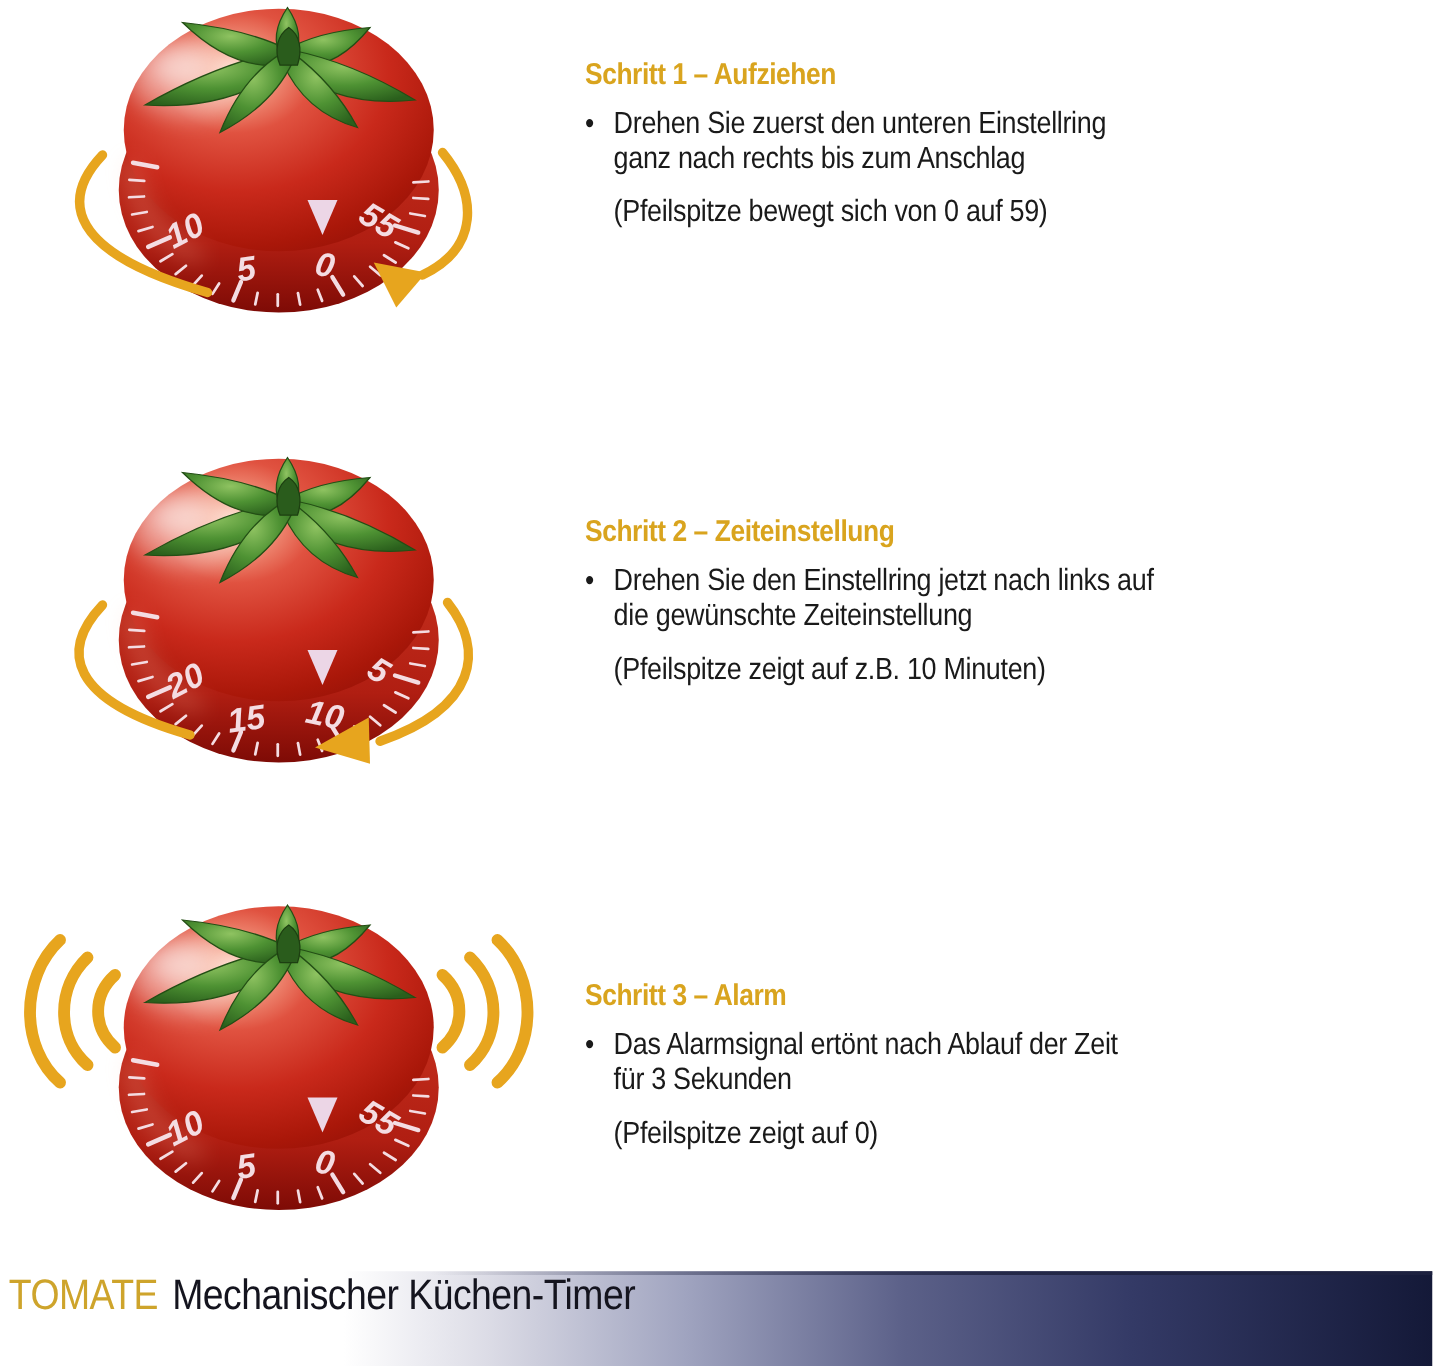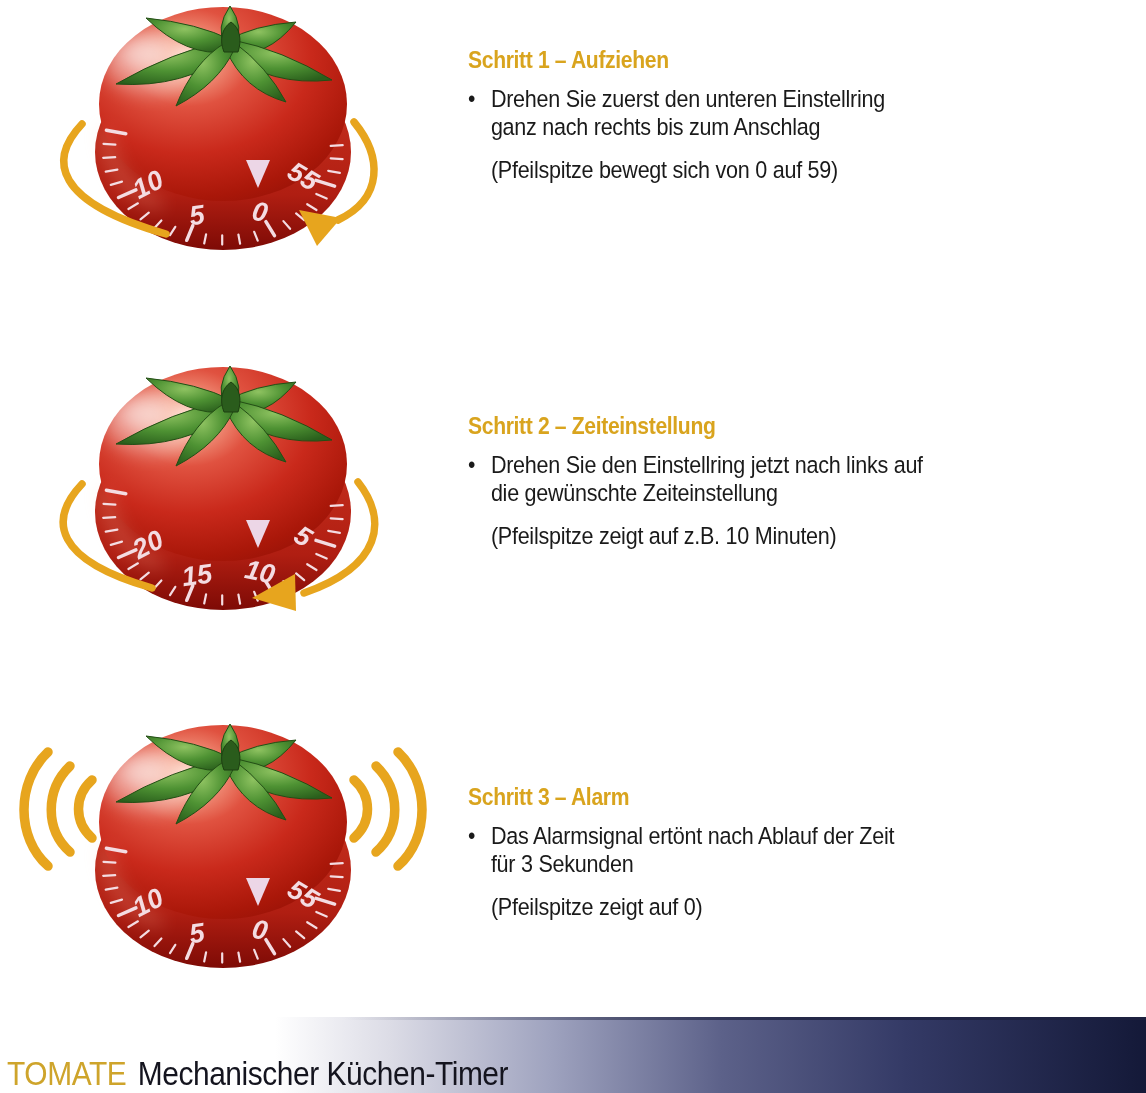--- a/index.html
+++ b/index.html
@@ -16,21 +16,21 @@
   .step-text.s2{top:412px;}
   .step-text.s3{top:783px;}
   .step-heading{margin:0 0 11px 0;font-size:24px;font-weight:bold;letter-spacing:-0.4px;color:#D9A41E;}
   .bullet-row{display:flex;align-items:flex-start;}
   .bullet-dot{width:26px;flex:0 0 26px;font-size:24px;line-height:28px;}
   .bullet-lines{font-size:24.5px;line-height:28px;letter-spacing:-0.3px;}
   .step-note{margin:15px 0 0 26px;font-size:24.5px;line-height:28px;letter-spacing:-0.3px;}
   .footer-bar{
     position:absolute;left:0;top:1017px;width:1146px;height:76px;
     background:linear-gradient(to right,#ffffff 0%,#ffffff 24%,#dcdce6 34%,#9fa3bf 48%,#5c6189 63%,#343a66 79%,#141938 100%);
-    display:flex;align-items:flex-end;
+    display:flex;align-items:flex-start;
   }
   .footer-bar::before{
     content:"";position:absolute;left:0;top:0;width:100%;height:3px;
     background:linear-gradient(to right,rgba(0,0,0,0) 30%,rgba(30,34,64,0.85) 70%);
   }
   .footer-line{display:flex;align-items:baseline;gap:13px;padding-left:8px;transform:scaleX(0.88);transform-origin:left center;white-space:nowrap;}
   .brand-name{font-size:34px;color:#CEA42B;letter-spacing:-0.5px;}
   .product-name{font-size:34px;color:#14141e;letter-spacing:-0.5px;}
 </style>
 </head>

